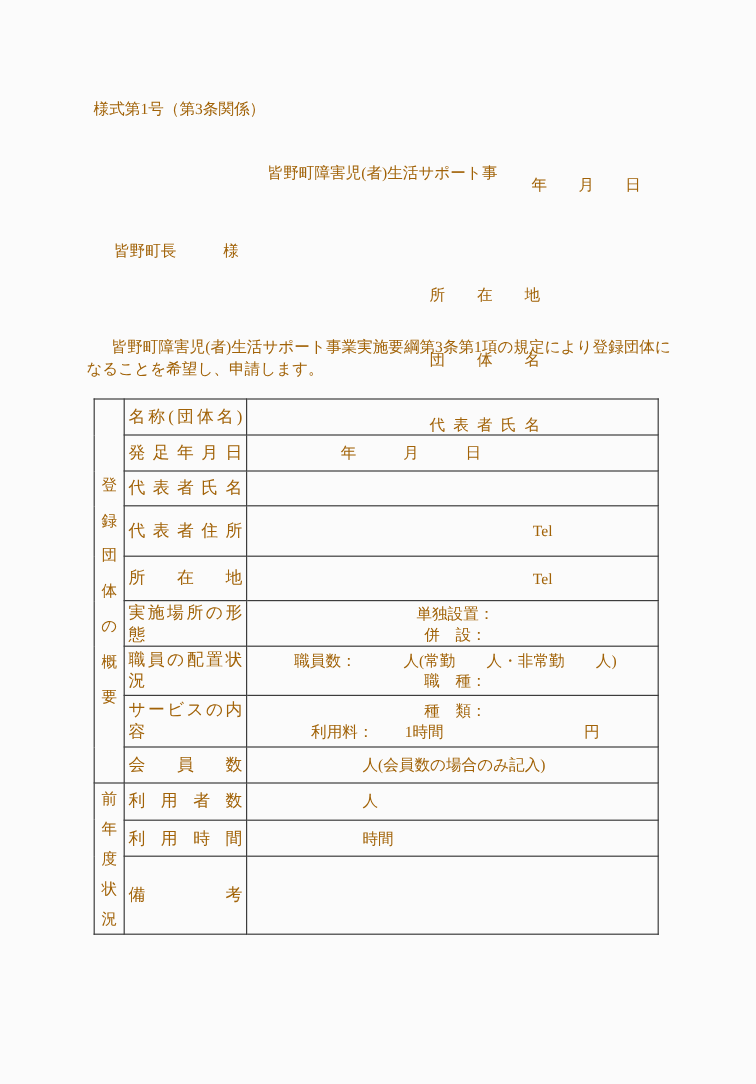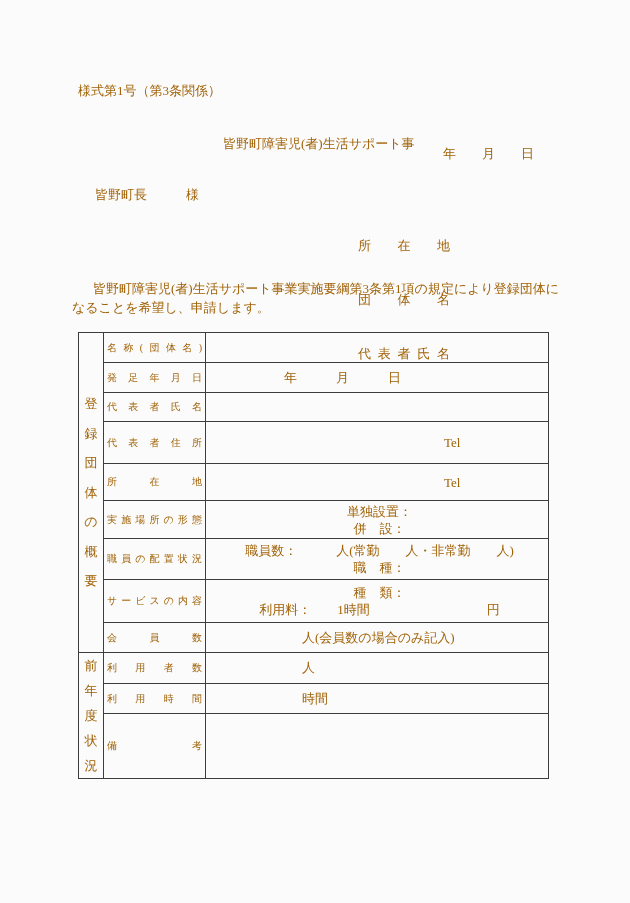--- a/index.html
+++ b/index.html
@@ -15,21 +15,21 @@
     color:#a16207;
     overflow:hidden;
     font-size:13px;
   }
   .abs { position:absolute; white-space:pre; }
 
   .form-number { left:78px; top:82px; }
   .doc-title   { left:223px; top:99px; line-height:18px; }
   .doc-title div { white-space:pre; }
   .date-line   { left:443px; top:145px; }
-  .addressee   { left:95px;  top:186px; }
+  .addressee   { left:95px;  top:200px; }
   .sender      { left:358px; top:201px; width:92px; line-height:18px; }
   .sender div  { text-align:justify; text-align-last:justify; }
   .statement   {
     left:72px; top:280px; width:494px;
     line-height:18.5px; text-indent:21px;
     white-space:normal;
   }
 
   
   table.form-table {
@@ -43,21 +43,21 @@
     vertical-align:middle;
     overflow:hidden;
   }
   td.vhead { width:24px; text-align:center; }
   .vtext { white-space:pre-line; text-align:center; }
   .vtext.g1 { line-height:29.5px; }
   .vtext.g2 { line-height:25px; }
 
   td.lbl {
     width:95px;
-    font-size:10px;
+    font-size:14px;
     padding:0 3px;
     text-align:justify;
     text-align-last:justify;
   }
   td.val { }
   td.val .ln { white-space:pre; line-height:17px; }
 
   tr.r1  { height:30px; }
   tr.r2  { height:30px; }
   tr.r3  { height:29px; }

